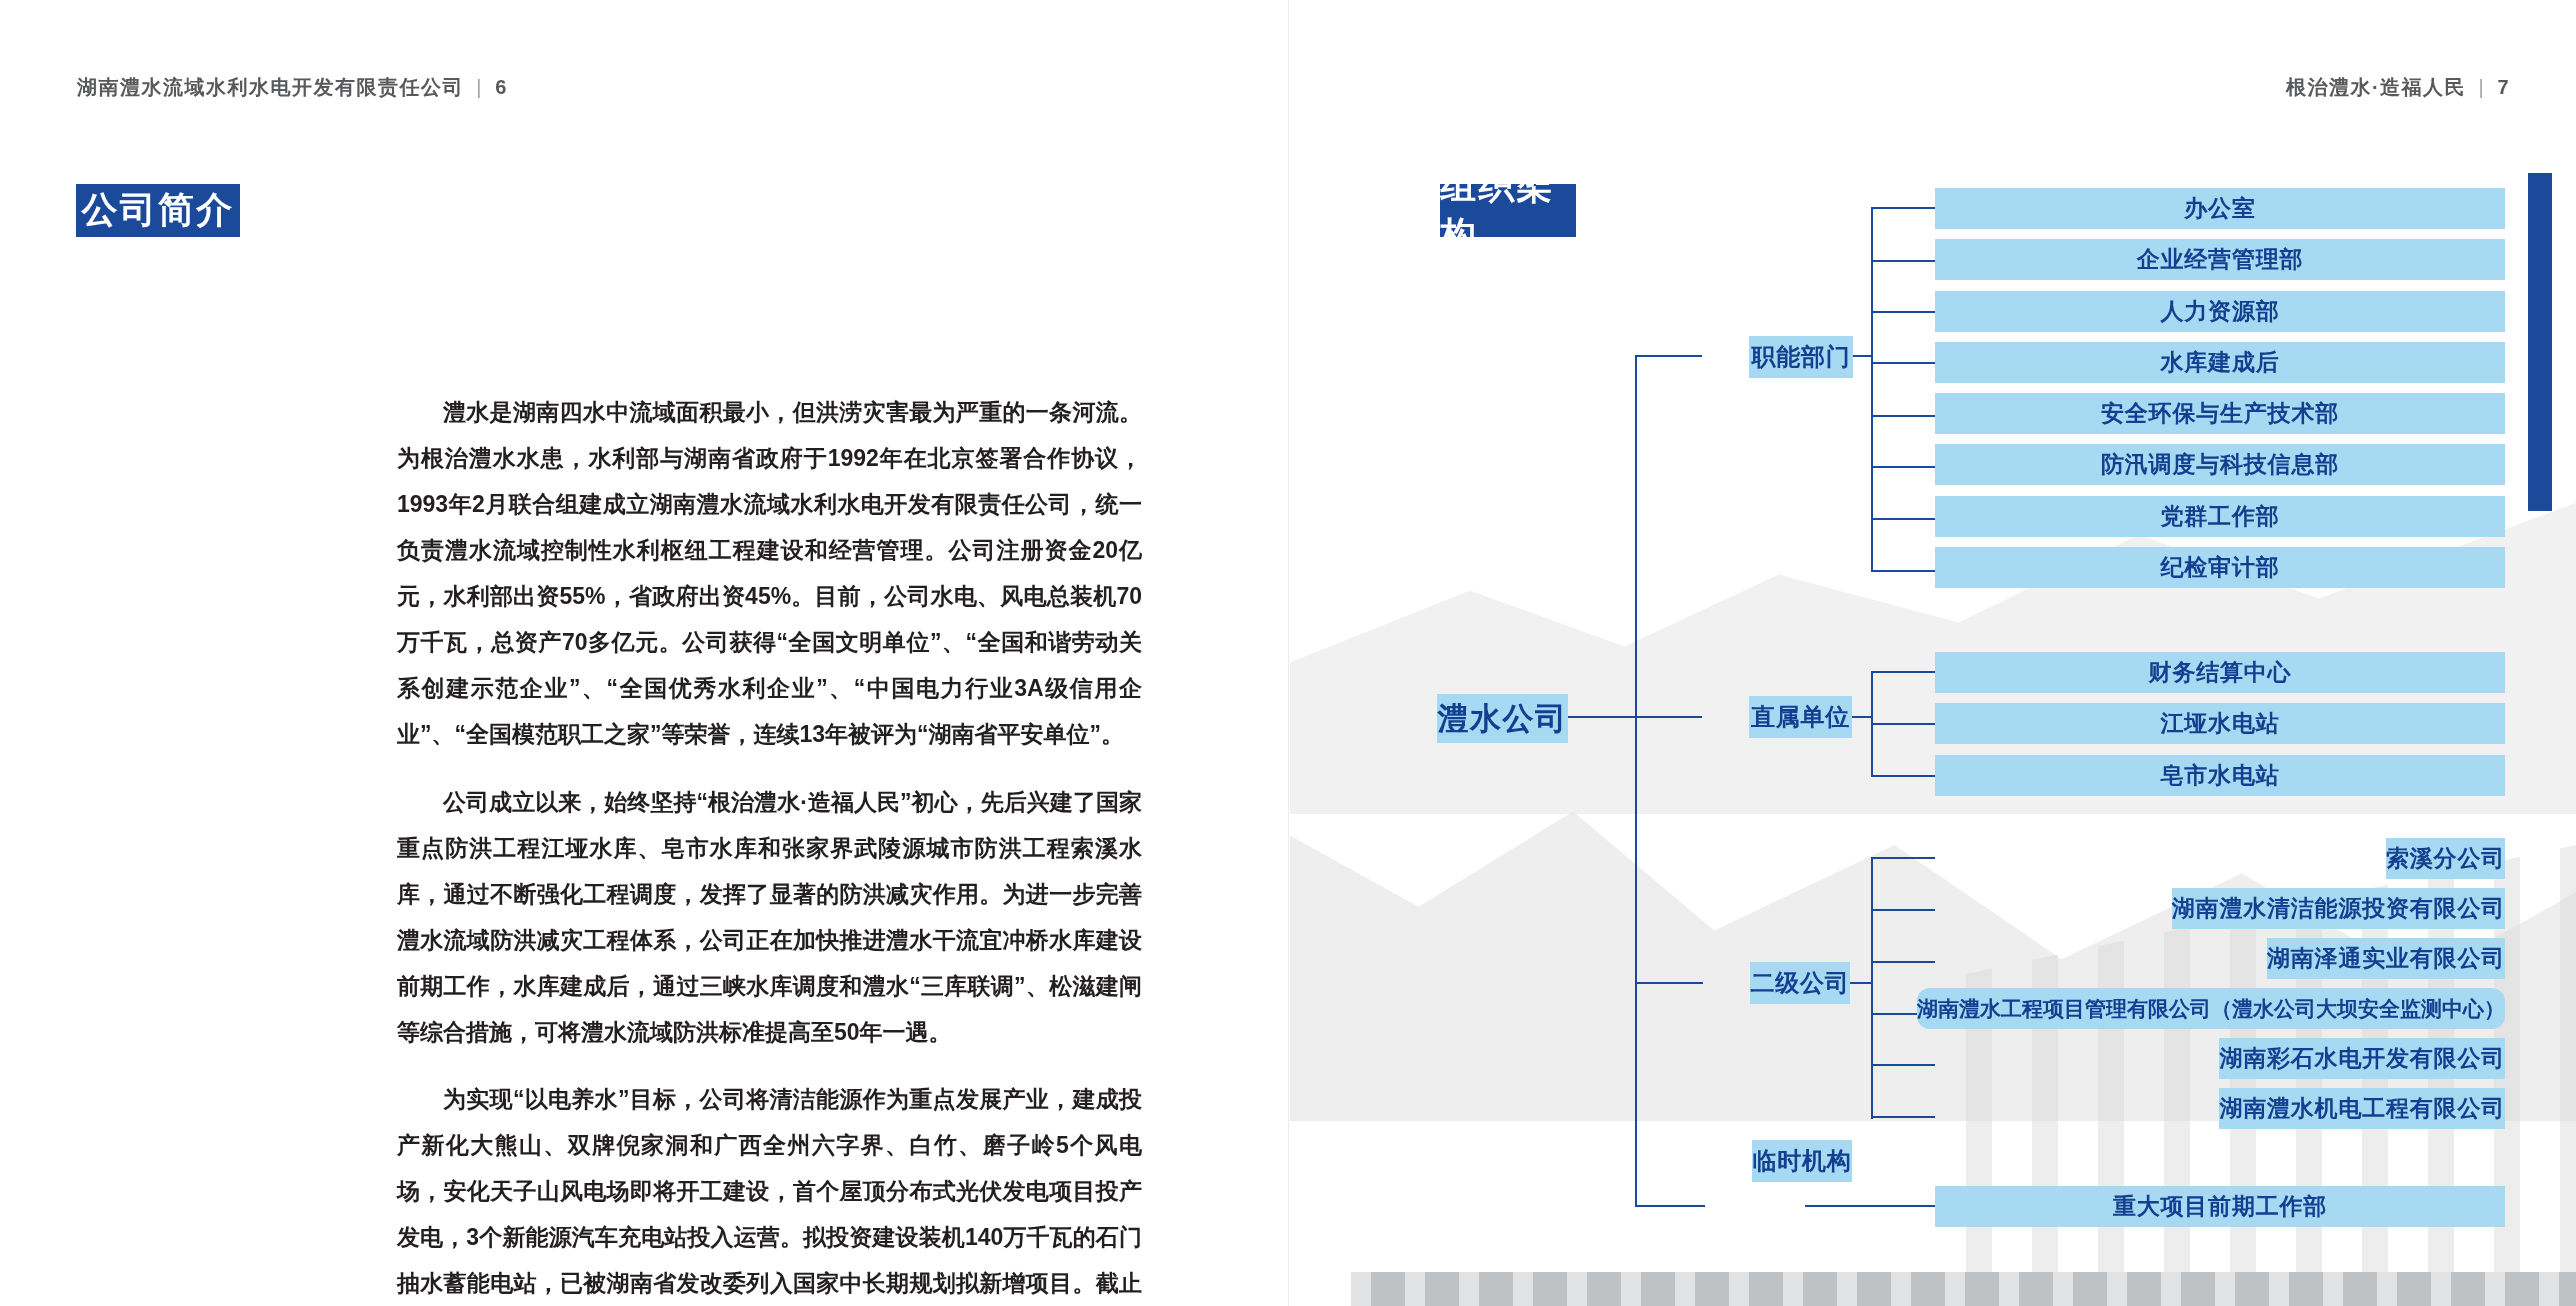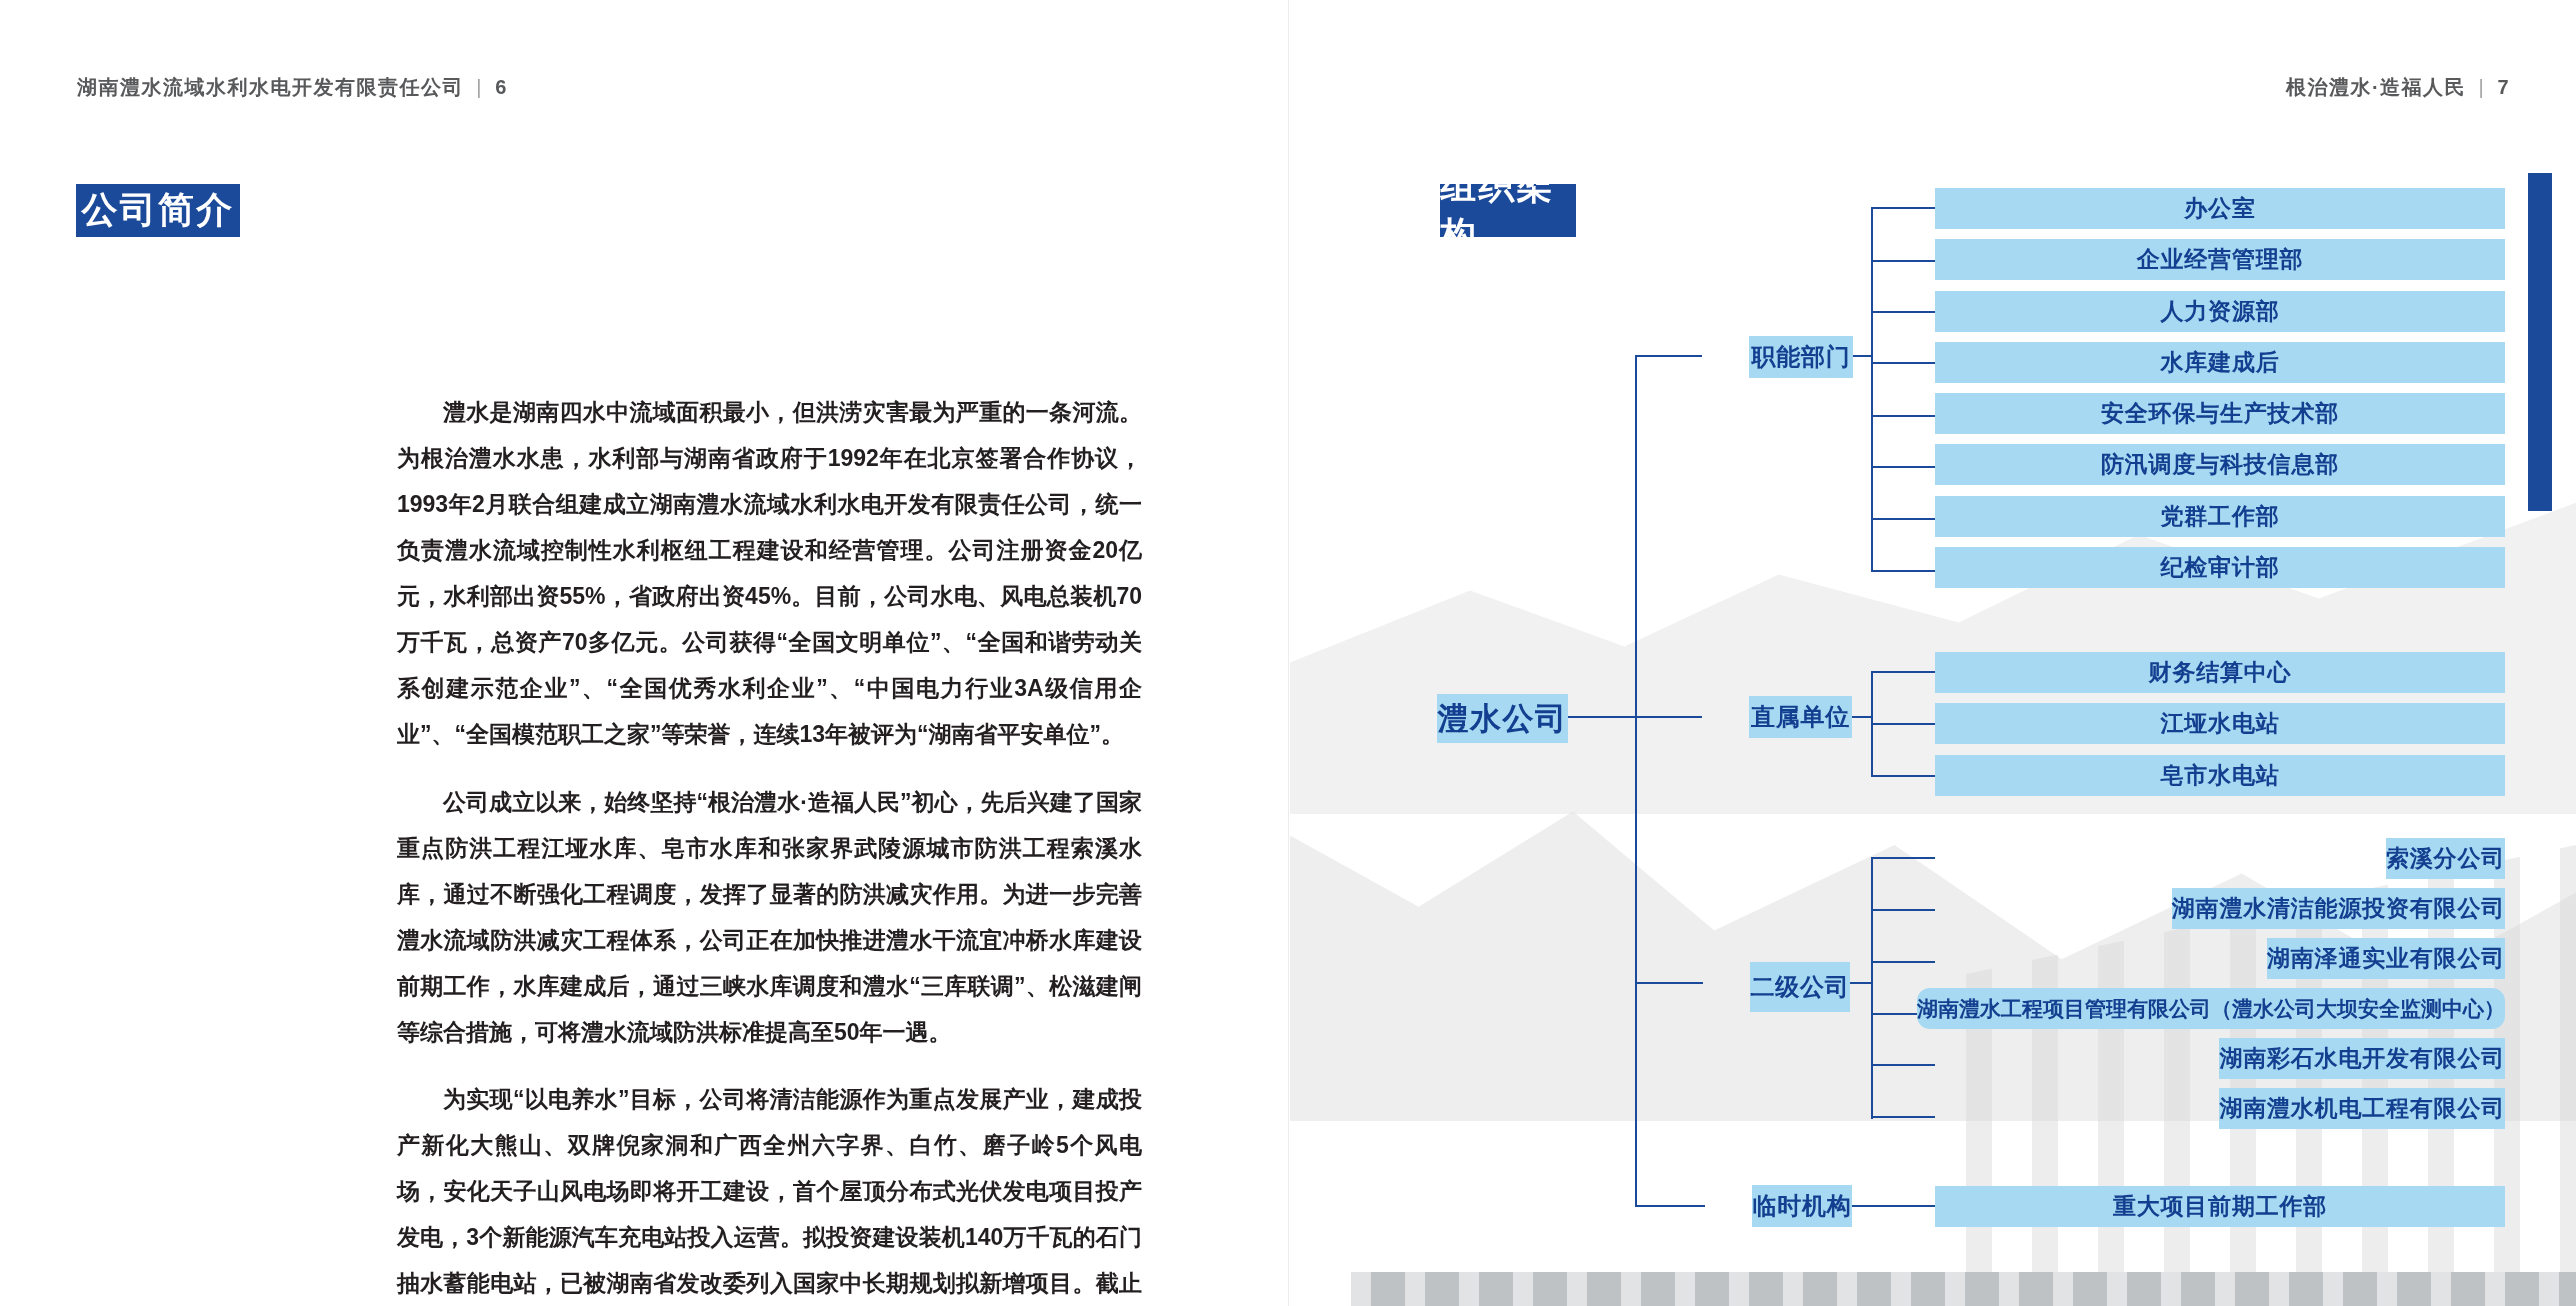--- a/index.html
+++ b/index.html
@@ -46,22 +46,22 @@
 
   
   .edge-bar{position:absolute;left:2528px;top:173px;width:24px;height:338px;background:var(--primary-blue);z-index:6;}
 
   
   .node{position:absolute;background:var(--light-blue);color:#123f8f;font-weight:bold;display:flex;align-items:center;justify-content:center;z-index:3;white-space:nowrap;}
   .node-root{left:1437px;top:694px;width:131px;height:49px;font-size:31px;letter-spacing:1.5px;}
   .node-cat{font-size:24px;letter-spacing:0.8px;margin-left:47px;}
   .cat-0{left:1702px;top:336px;width:104px;height:42px;}
   .cat-1{left:1702px;top:696px;width:103px;height:42px;}
-  .cat-2{left:1703px;top:962px;width:100px;height:50px;}
-  .cat-3{left:1705px;top:1185px;width:100px;height:42px;}
+  .cat-2{left:1703px;top:962px;width:100px;height:42px;}
+  .cat-3{left:1705px;top:1140px;width:100px;height:42px;}
 
   .leaf-group{position:absolute;left:1935px;width:570px;display:flex;flex-direction:column;z-index:3;}
   .group-0{top:188px;gap:10.3px;}
   .group-1{top:652px;gap:10.3px;}
   .group-2{top:838px;gap:9px;align-items:flex-end;}
   .group-3{top:1186px;gap:10px;}
   .leaf{height:41px;background:var(--light-blue);color:#123f8f;font-weight:bold;font-size:23px;display:flex;align-items:center;justify-content:center;letter-spacing:0.8px;white-space:nowrap;}
   .leaf.long{font-size:21px;letter-spacing:0;border-radius:13px;}
 
   

